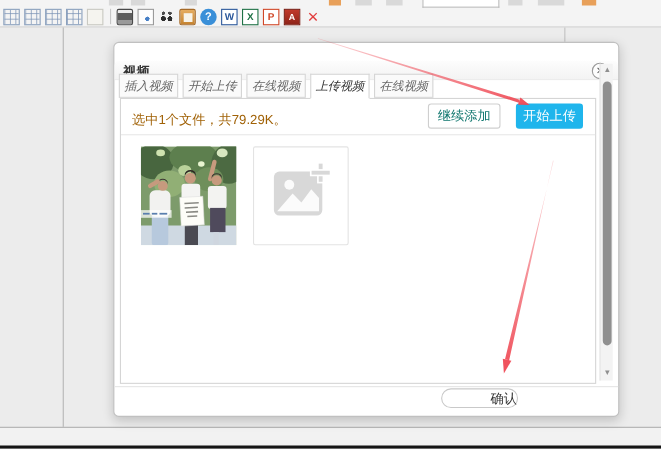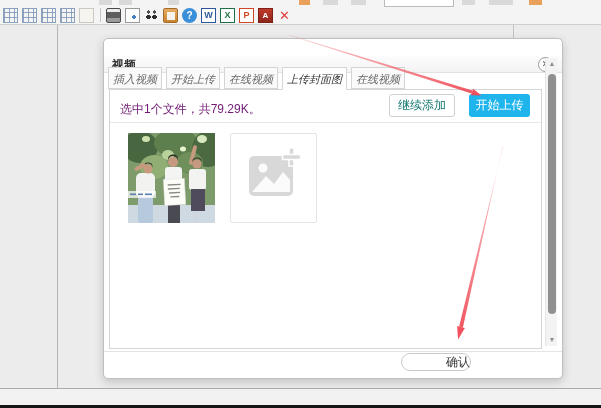--- a/index.html
+++ b/index.html
@@ -56,21 +56,21 @@
     border-bottom:1px solid #e2e2e2;border-radius:5px 5px 0 0;margin-top:16px;}
   .dlg-title{position:absolute;left:8px;top:2px;font-size:12px;font-weight:bold;color:#333;}
   .dlg-close{position:absolute;right:9px;top:2px;width:15px;height:15px;border:1px solid #9a9a9a;border-radius:50%;
     background:#fdfdfd;box-sizing:border-box;text-align:center;cursor:pointer;}
   .dlg-close span{display:block;font-size:9px;line-height:13px;font-weight:bold;color:#555;}
   .tab-row{position:absolute;left:4px;top:28px;height:23px;white-space:nowrap;}
   .tab{display:inline-block;height:22px;line-height:22px;padding:0 4px;margin-right:4px;font-size:11px;color:#666;
     background:#fafafa;border:1px solid #d5d5d5;box-sizing:border-box;cursor:pointer;position:relative;font-style:italic;}
   .tab.active{background:#fff;color:#333;height:23px;border-bottom:1px solid #fff;z-index:3;}
   .content-box{position:absolute;left:5px;top:50px;width:433px;height:260px;border:1px solid #d5d5d5;background:#fff;box-sizing:border-box;}
-  .stats-text{position:absolute;left:10px;top:8px;font-size:12px;color:#701a75;line-height:23px;}
+  .stats-text{position:absolute;left:10px;top:8px;font-size:12px;color:#a16207;line-height:23px;}
   .btn{box-sizing:border-box;text-align:center;cursor:pointer;font-size:12px;}
   .btn-continue{position:absolute;left:279px;top:4px;width:66px;height:23px;line-height:21px;background:#fff;
     border:1px solid #cfcfcf;border-radius:3px;color:#0f766e;}
   .btn-start{position:absolute;left:359px;top:4px;width:61px;height:23px;line-height:23px;background:#1fb5ec;
     border:none;border-radius:3px;color:#fff;font-family:Liberation Serif, serif;}
   .stats-divider{position:absolute;left:0;top:32px;width:431px;height:1px;background:#e8e8e8;}
   .thumb-photo{position:absolute;left:18px;top:43px;width:87px;height:90px;overflow:hidden;cursor:pointer;}
   .thumb-placeholder{position:absolute;left:120px;top:43px;width:87px;height:90px;background:#fff;
     border:1px solid #e3e3e3;border-radius:2px;box-sizing:border-box;cursor:pointer;}
   .scrollbar{position:absolute;left:441px;top:19px;width:12px;height:288px;background:#f3f3f3;border-left:1px solid #e5e5e5;box-sizing:border-box;}
@@ -115,21 +115,21 @@
 <div class="dialog">
   <div class="dlg-titlebar">
     <div class="dlg-title">视频</div>
     <div class="dlg-close">
       <span>✕</span>
     </div>
   </div>
 
   <div class="tab-row">
     
-  <span class="tab">插入视频</span><span class="tab">开始上传</span><span class="tab">在线视频</span><span class="tab active">上传封面图</span><span class="tab">在线视频</span></div>
+  <span class="tab">插入视频</span><span class="tab">开始上传</span><span class="tab">在线视频</span><span class="tab active">上传视频</span><span class="tab">在线视频</span></div>
 
   <div class="content-box">
     <div class="stats-text">选中1个文件，共79.29K。</div>
     <div class="btn btn-continue">继续添加</div>
     <div class="btn btn-start" style="background: rgb(31, 181, 236);">开始上传</div>
     <div class="stats-divider"></div>
 
     <div class="thumb-photo">
       <svg width="87" height="90" viewBox="0 0 87 90">
         <rect width="87" height="90" fill="#7d9b6b"></rect>

